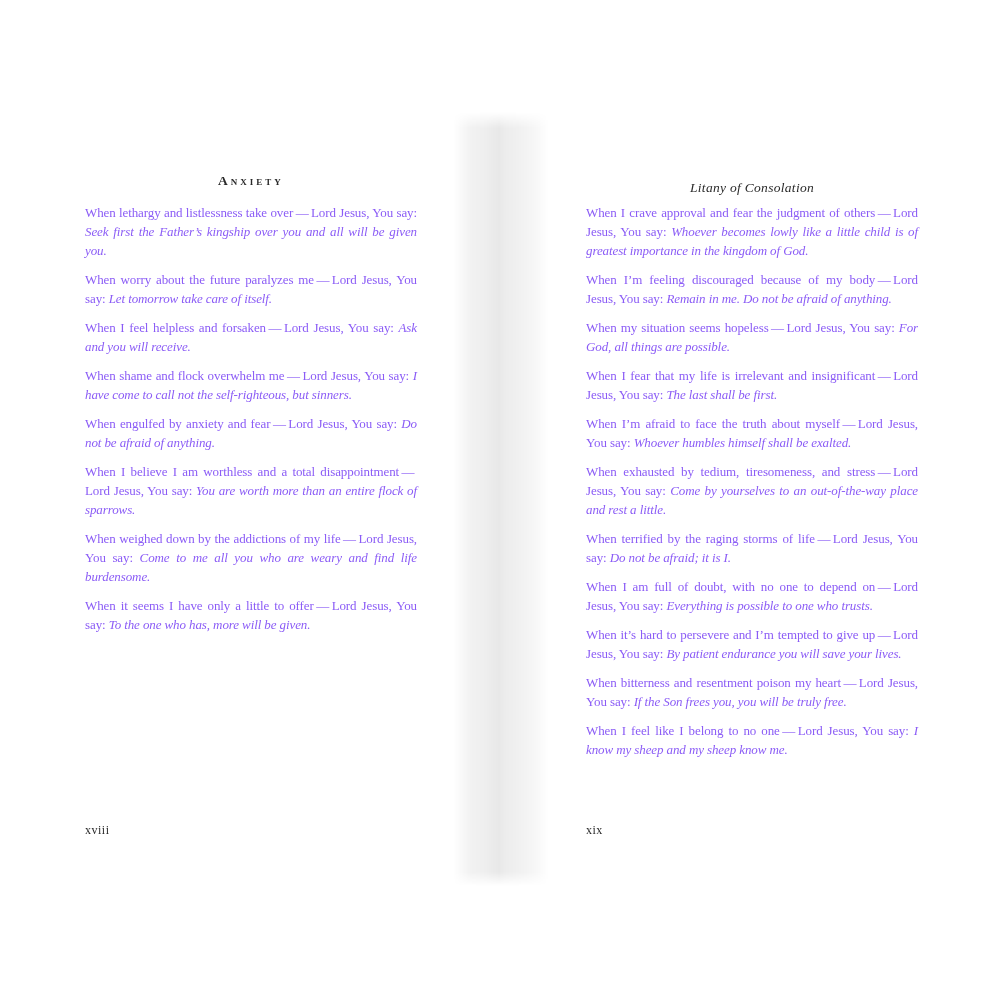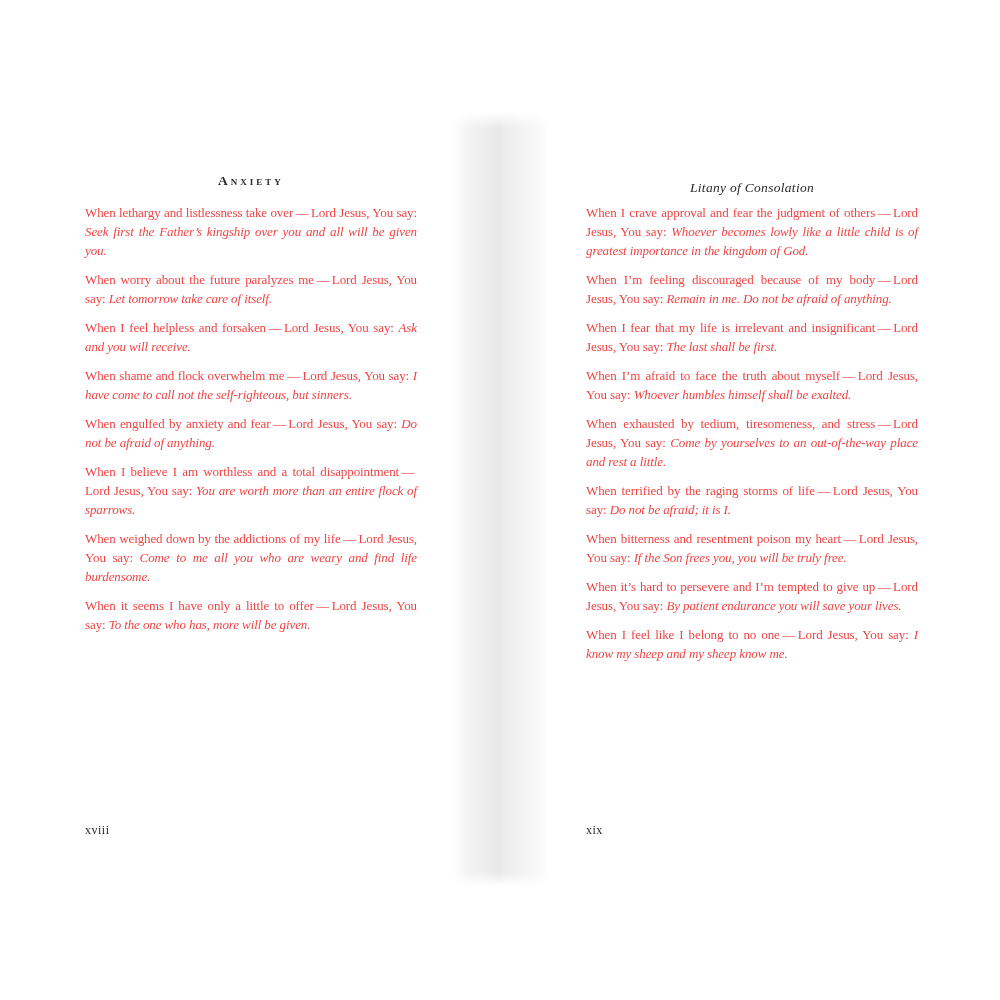--- a/index.html
+++ b/index.html
@@ -46,21 +46,21 @@
     letter-spacing: 0.3px;
     font-weight: 400;
     margin-top: 18px;
   }
 
   .page-body {
     position: absolute;
     top: 203px;
     left: 0;
     width: 100%;
-    color: #ef4444;
+    color: #8b5cf6;
   }
   .entry {
     margin: 0 0 10px 0;
     font-size: 13px;
     line-height: 19px;
     letter-spacing: -0.1px;
     text-align: justify;
     text-justify: inter-word;
   }
   .entry em {
@@ -119,24 +119,26 @@
     <div class="page-number">xviii</div>
   </section>
 
   <div class="gutter"></div>
 
   <section class="page right">
     <h2 class="page-header italic">Litany of Consolation</h2>
     <div class="page-body">
         <p class="entry"><span>When I crave approval and fear the judgment of others — Lord Jesus, You say: </span><em>Whoever becomes lowly like a little child is of greatest importance in the kingdom of God.</em></p>
         <p class="entry"><span>When I’m feeling discouraged because of my body — Lord Jesus, You say: </span><em>Remain in me. Do not be afraid of anything.</em></p>
+        <p class="entry"><span>When my situation seems hopeless — Lord Jesus, You say: </span><em>For God, all things are possible.</em></p>
         <p class="entry"><span>When I fear that my life is irrelevant and insignificant — Lord Jesus, You say: </span><em>The last shall be first.</em></p>
         <p class="entry"><span>When I’m afraid to face the truth about myself — Lord Jesus, You say: </span><em>Whoever humbles himself shall be exalted.</em></p>
         <p class="entry"><span>When exhausted by tedium, tiresomeness, and stress — Lord Jesus, You say: </span><em>Come by yourselves to an out-of-the-way place and rest a little.</em></p>
         <p class="entry"><span>When terrified by the raging storms of life — Lord Jesus, You say: </span><em>Do not be afraid; it is I.</em></p>
+        <p class="entry"><span>When I am full of doubt, with no one to depend on — Lord Jesus, You say: </span><em>Everything is possible to one who trusts.</em></p>
+        <p class="entry"><span>When it’s hard to persevere and I’m tempted to give up — Lord Jesus, You say: </span><em>By patient endurance you will save your lives.</em></p>
         <p class="entry"><span>When bitterness and resentment poison my heart — Lord Jesus, You say: </span><em>If the Son frees you, you will be truly free.</em></p>
-        <p class="entry"><span>When it’s hard to persevere and I’m tempted to give up — Lord Jesus, You say: </span><em>By patient endurance you will save your lives.</em></p>
         <p class="entry"><span>When I feel like I belong to no one — Lord Jesus, You say: </span><em>I know my sheep and my sheep know me.</em></p>
       </div>
     <div class="page-number">xix</div>
   </section>
 
 </div>
 
 </body></html>

